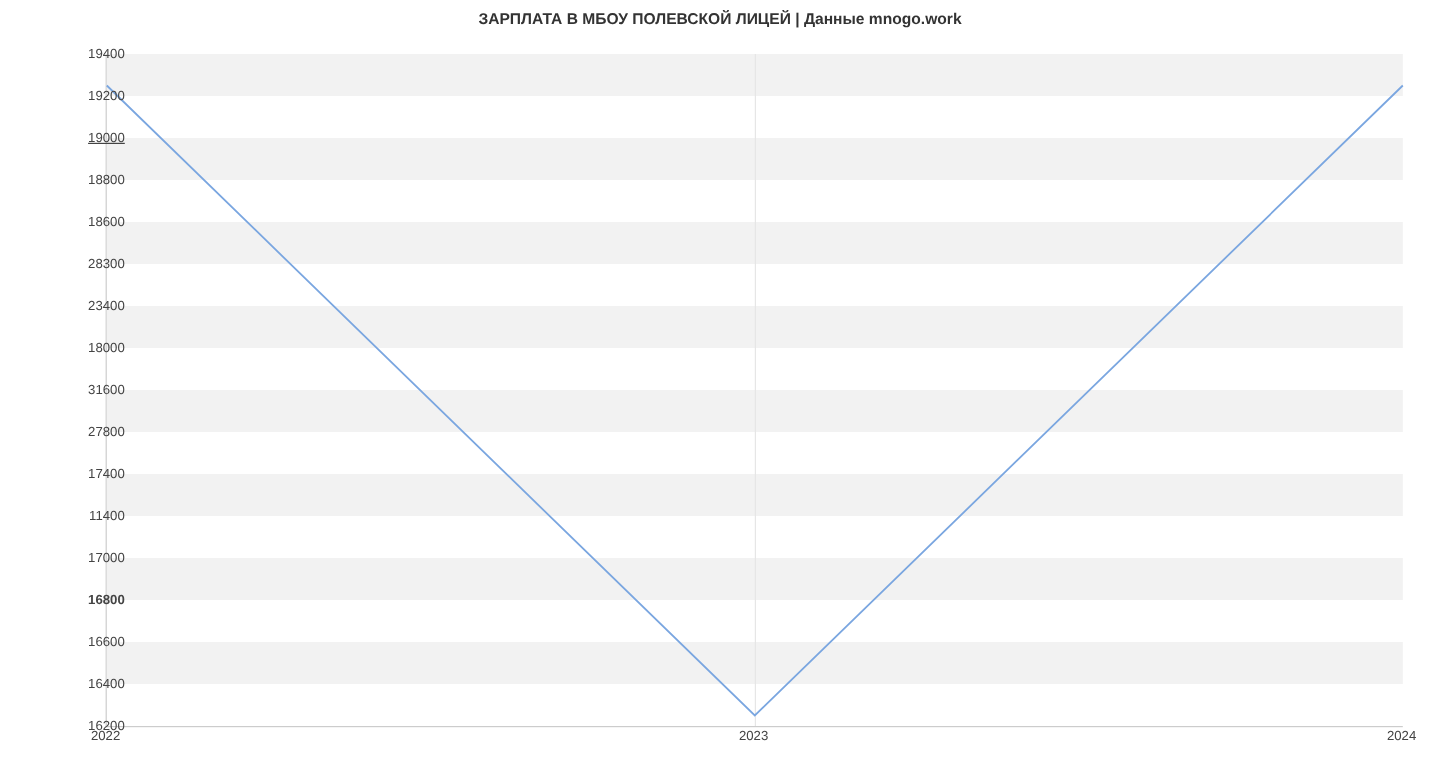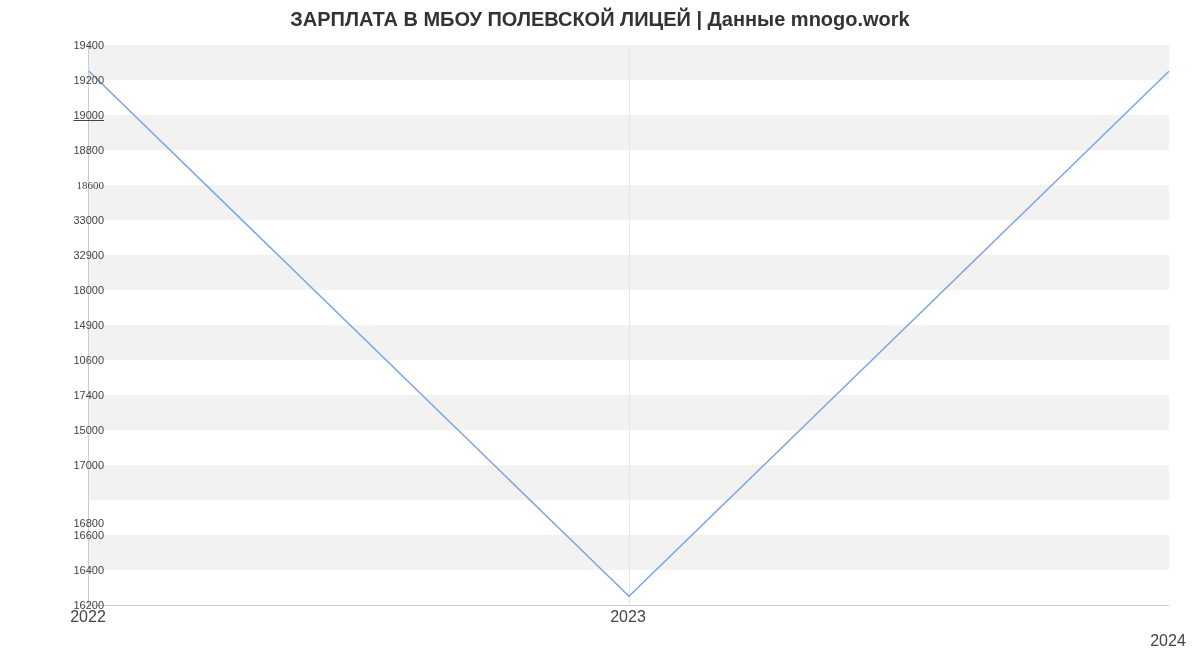--- a/index.html
+++ b/index.html
@@ -6,21 +6,21 @@
     margin: 0;
     padding: 0;
     font-family: Arial, Helvetica, sans-serif;
     background: #ffffff;
     width: 1200px;
     height: 650px;
     position: relative;
   }
   .title {
     text-align: center;
-    font-size: 20px;
+    font-size: 13px;
     font-weight: bold;
     color: #333333;
     padding-top: 8px;
   }
   .plot-container {
     position: absolute;
     left: 88px;
     top: 45px;
     width: 1080px;
     height: 560px;
@@ -51,21 +51,21 @@
     position: absolute;
     right: 1096px;
     font-size: 11px;
     color: #444444;
     transform: translateY(-50%);
     white-space: nowrap;
   }
   .x-tick-label {
     position: absolute;
     top: 608px;
-    font-size: 16px;
+    font-size: 11px;
     color: #444444;
     transform: translateX(-50%);
     white-space: nowrap;
   }
   svg.line-layer {
     position: absolute;
     left: 0;
     top: 0;
     width: 1080px;
     height: 560px;
@@ -95,29 +95,29 @@
       <div class="vgrid" style="left: 540px;"></div>
       <svg class="line-layer">
       <polyline id="data-polyline" class="data-line" points="0,26.25 540,551.25 1080,26.25"></polyline>
     </svg>
   </div>
 </div>
 
 <div class="y-tick-label" style="top: 605px;">16200</div>
 <div class="y-tick-label" style="top: 570px;">16400</div>
 <div class="y-tick-label" style="top: 535px; text-align: center;">16600</div>
-<div class="y-tick-label" style="top: 523px;">16800</div>
+<div class="y-tick-label" style="top: 500px; font-weight: bold;">16800</div>
 <div class="y-tick-label" style="top: 465px; margin-left: 27px;">17000</div>
-<div class="y-tick-label" style="top: 430px;">15000</div>
+<div class="y-tick-label" style="top: 430px;">11400</div>
 <div class="y-tick-label" style="top: 395px;">17400</div>
-<div class="y-tick-label" style="top: 360px;">10600</div>
-<div class="y-tick-label" style="top: 325px;">14900</div>
+<div class="y-tick-label" style="top: 360px;">27800</div>
+<div class="y-tick-label" style="top: 325px;">31600</div>
 <div class="y-tick-label" style="top: 290px;">18000</div>
-<div class="y-tick-label" style="top: 255px;">32900</div>
-<div class="y-tick-label" style="top: 220px;">33000</div>
-<div class="y-tick-label" style="top: 185px; font-family: Liberation Serif, serif;">18600</div>
+<div class="y-tick-label" style="top: 255px;">23400</div>
+<div class="y-tick-label" style="top: 220px;">28300</div>
+<div class="y-tick-label" style="top: 185px;">18600</div>
 <div class="y-tick-label" style="top: 150px;">18800</div>
 <div class="y-tick-label" style="top: 115px; text-decoration: underline;">19000</div>
 <div class="y-tick-label" style="top: 80px;">19200</div>
 <div class="y-tick-label" style="top: 45px;">19400</div>
 <div class="x-tick-label" style="left: 88px;">2022</div>
 <div class="x-tick-label" style="left: 628px;">2023</div>
-<div class="x-tick-label" style="left: 1168px; margin-top: 24px;">2024</div>
+<div class="x-tick-label" style="left: 1168px;">2024</div>
 
 </body></html>

